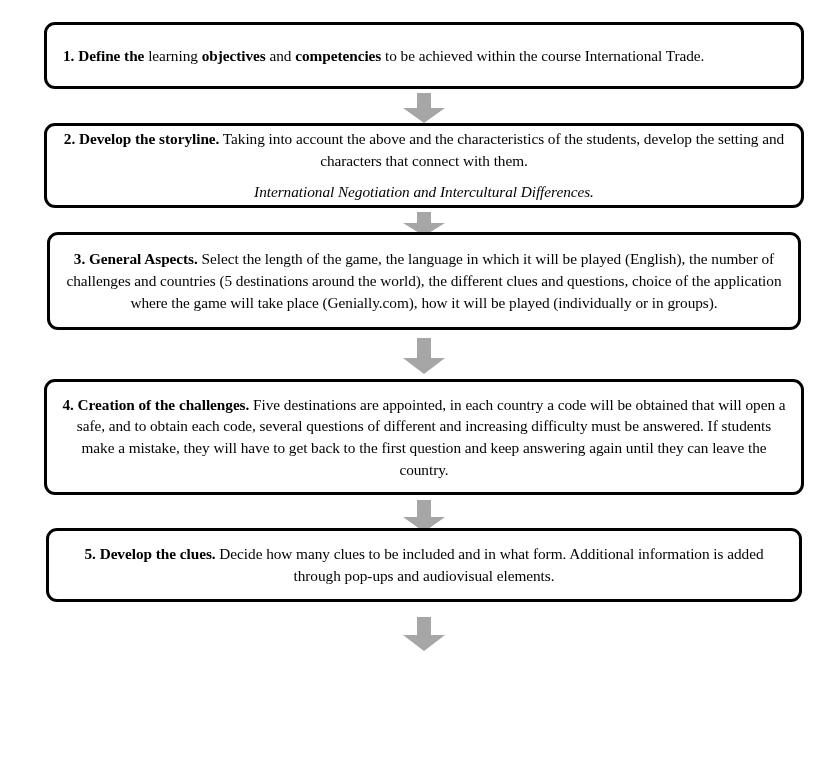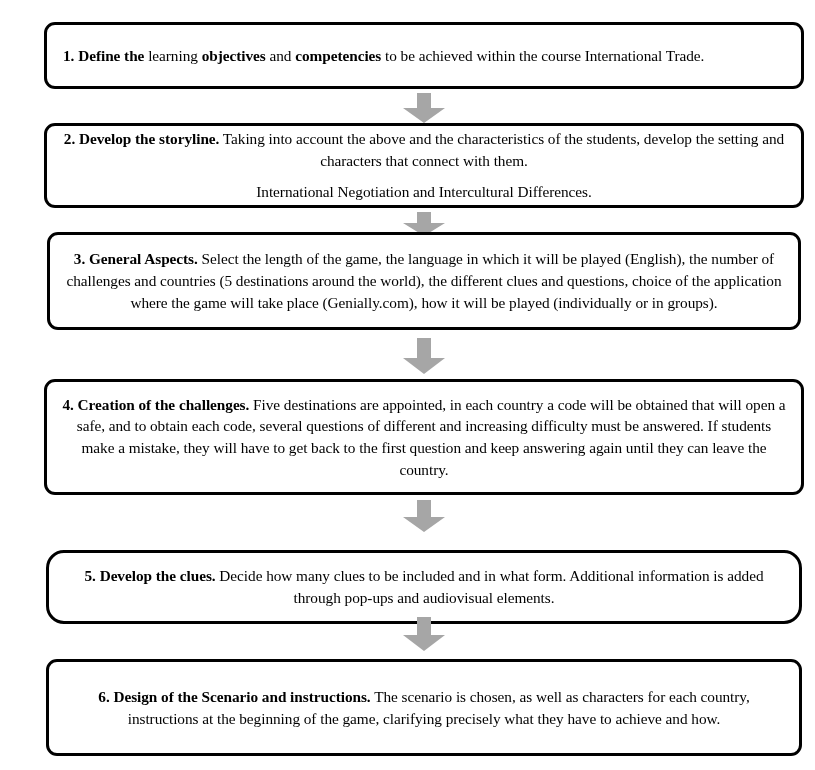--- a/index.html
+++ b/index.html
@@ -43,32 +43,33 @@
     text-align: center;
     letter-spacing: -0.05px;
   }
 
   .step-text.left {
     text-align: left;
   }
 
   .step-text + .step-text {
     margin-top: 9px;
+    font-style: italic;
   }
 
   .bold-term {
     font-weight: bold;
   }
 
   
   #box-1 { left: 28px;  top: 22px;  width: 760px; height: 67px; padding-left: 16px; }
   #box-2 { left: 28px;  top: 123px; width: 760px; height: 85px; align-items: center; }
   #box-3 { left: 31px;  top: 232px; width: 754px; height: 98px; align-items: flex-end; }
   #box-4 { left: 28px;  top: 379px; width: 760px; height: 116px; }
-  #box-5 { left: 30px;  top: 550px; width: 756px; height: 74px; border-radius: 18px; }
+  #box-5 { left: 30px;  top: 528px; width: 756px; height: 74px; }
   #box-6 { left: 30px;  top: 659px; width: 756px; height: 97px; }
 
   
   .arrow {
     position: absolute;
     left: 50%;
     transform: translateX(-50%);
     display: block;
   }
   #arrow-1 { top: 93px;  }
@@ -128,17 +129,14 @@
   <div class="step-box" id="box-5">
     <p class="step-text"><span class="bold-term">5. Develop the clues.</span><span> Decide how many clues to be included and in what form. Additional information is added through pop-ups and audiovisual elements.</span></p>
   </div>
 
   <div class="arrow" id="arrow-5">
     <svg width="42" height="34" viewBox="0 0 42 34" aria-hidden="true">
       <polygon points="14,0 28,0 28,18 42,18 21,34 0,18 14,18" fill="#A6A6A6"></polygon>
     </svg>
   </div>
 
-  <div class="step-box" id="box-6">
-    <p class="step-text"><span class="bold-term">6. Design of the Scenario and instructions.</span><span> The scenario is chosen, as well as characters for each country, instructions at the beginning of the game, clarifying precisely what they have to achieve and how.</span></p>
-  </div>
 
 </div>
 
 </body></html>

